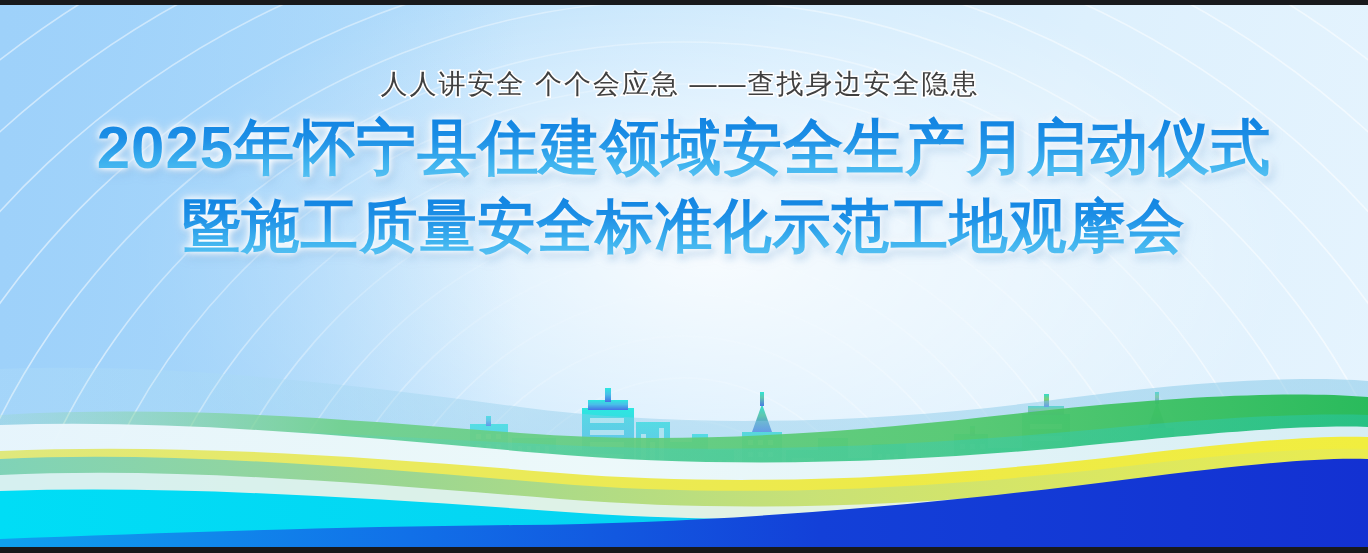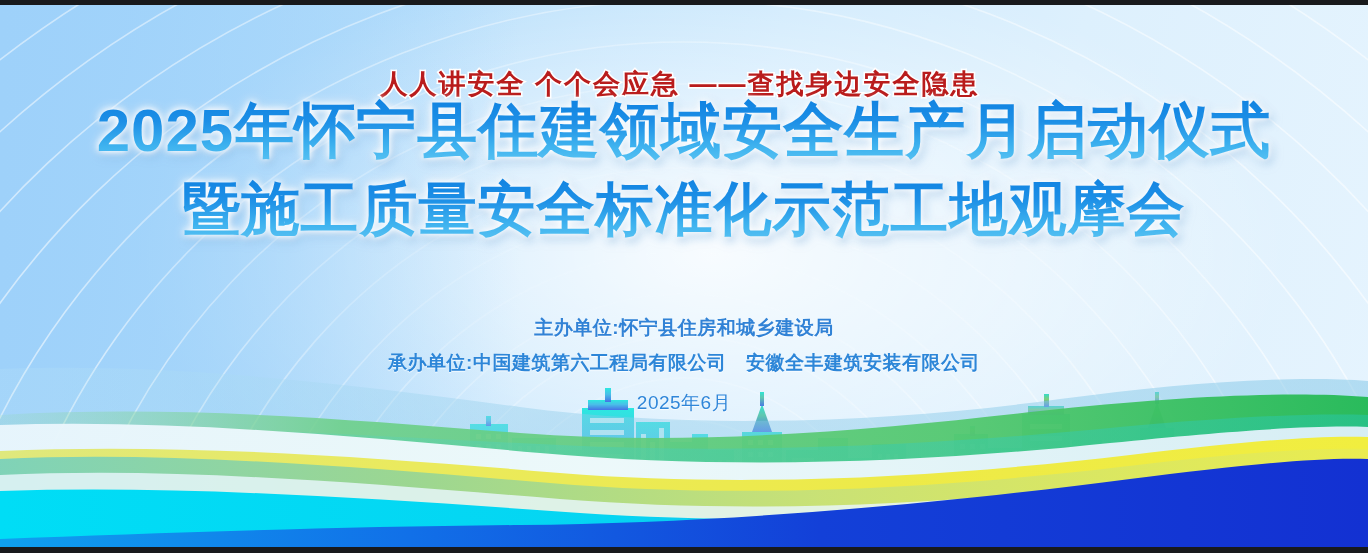--- a/index.html
+++ b/index.html
@@ -78,31 +78,31 @@
     inset: 0;
     z-index: 40;
     text-align: center;
   }
 
   .slogan {
     position: absolute;
     top: 66px;
     left: 0; right: 8px;
     font-size: 27px;
-    font-weight: bold;
+    font-weight: normal;
     letter-spacing: 2px;
-    color: #b91c1c;
+    color: #404040;
     -webkit-text-stroke: 3px #ffffff;
     paint-order: stroke fill;
     text-shadow: 0 1px 0 rgba(255,255,255,0.9);
   }
 
   .title-block {
     position: absolute;
-    top: 92px;
+    top: 109px;
     left: 0; right: 0;
   }
   .title-line {
     font-size: 60px;
     font-weight: bold;
     line-height: 78px;
     letter-spacing: 1px;
     background: linear-gradient(180deg, #0c7fe0 0%, #1d8fe6 38%, #3fb3ef 70%, #63c9f4 100%);
     -webkit-background-clip: text;
     background-clip: text;
@@ -450,23 +450,18 @@
 
   <div class="content">
 
     <div class="slogan">人人讲安全  个个会应急  ——查找身边安全隐患</div>
 
     <div class="title-block">
       <div class="title-line l1">2025年怀宁县住建领域安全生产月启动仪式</div>
       <div class="title-line l2">暨施工质量安全标准化示范工地观摩会</div>
     </div>
 
-    <div class="orgs">
-      <div class="org-line host">主办单位:怀宁县住房和城乡建设局</div>
-      <div class="org-line">承办单位:中国建筑第六工程局有限公司　安徽全丰建筑安装有限公司</div>
-      <div class="date-line">2025年6月</div>
-    </div>
 
   </div>
 
   <div class="trim-top"></div>
   <div class="trim-bottom"></div>
 </div>
 
 </body></html>

